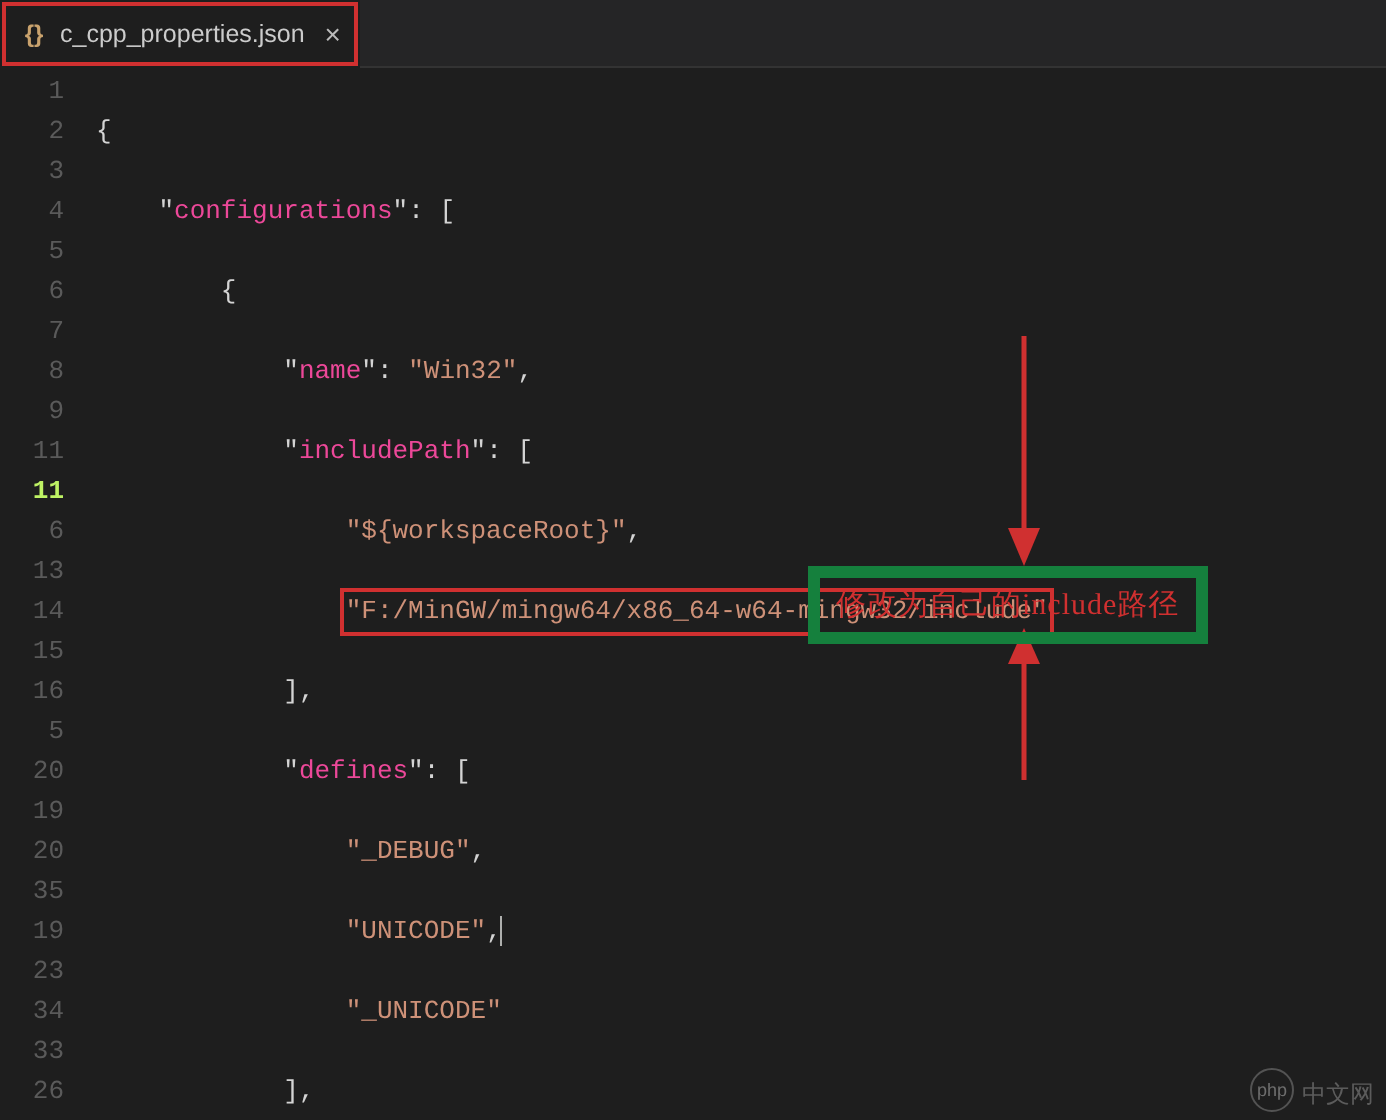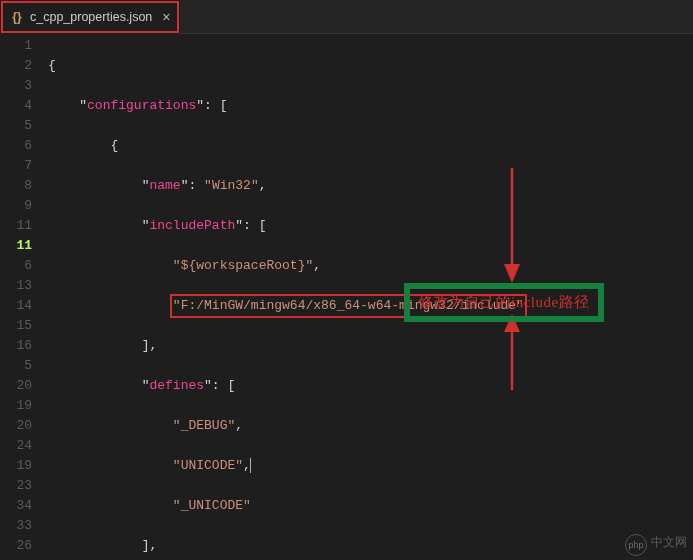--- a/index.html
+++ b/index.html
@@ -68,21 +68,21 @@
       padding: 4px 8px;
       background: transparent;
       letter-spacing: 0.5px;
       z-index: 10;
     }
     .arrow { position: absolute; z-index: 9; }
     .arrow line { stroke: #d03030; stroke-width: 2.5; }
     .arrow polygon { fill: #d03030; }
     .watermark {
       position: absolute; right: 6px; bottom: 4px;
-      display: flex; align-items: flex-start; gap: 4px;
+      display: flex; align-items: flex-end; gap: 4px;
       opacity: 0.5; color: #999;
       font-family: Arial, sans-serif; font-size: 12px; margin-top: 21px;
     }
     .wm-logo {
       width: 22px; height: 22px; border-radius: 50%;
       border: 1px solid #888; display: inline-flex;
       align-items: center; justify-content: center;
       font-size: 9px; color: #bbb;
     }
   </style>
@@ -113,21 +113,21 @@
     <div class="ln current">11</div>
       <div class="ln">6</div>
       <div class="ln">13</div>
       <div class="ln">14</div>
       <div class="ln">15</div>
     <div class="ln">16</div>
       <div class="ln">5</div>
       <div class="ln">20</div>
       <div class="ln">19</div>
       <div class="ln">20</div>
-    <div class="ln">24</div>
+    <div class="ln">35</div>
       <div class="ln">19</div>
       <div class="ln">23</div>
       <div class="ln">34</div>
       <div class="ln">33</div>
     <div class="ln">26</div>
   </div>
 
   <div class="code">
 <div class="row"><span class="p">{</span></div>
 <div class="row">    <span class="p">"</span><span class="k">configurations</span><span class="p">"</span><span class="p">:</span> <span class="p">[</span></div>

